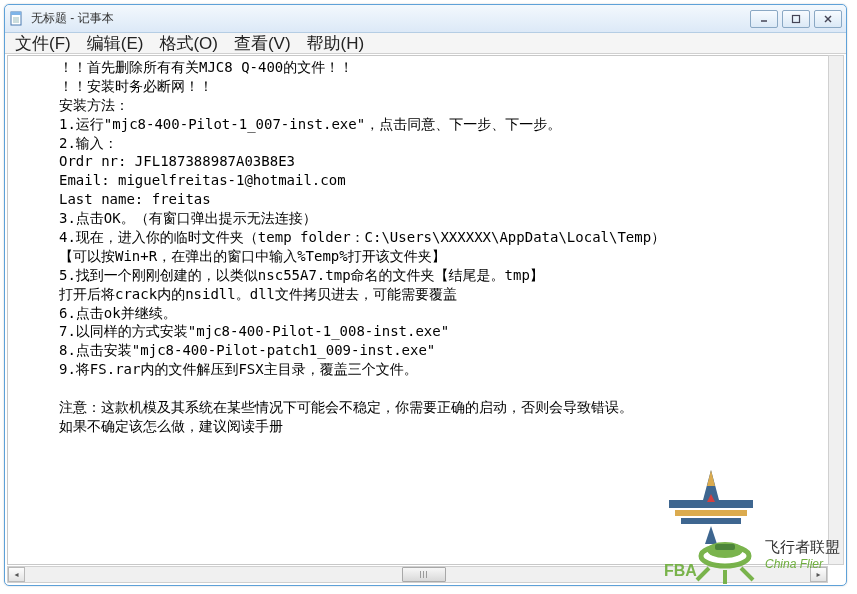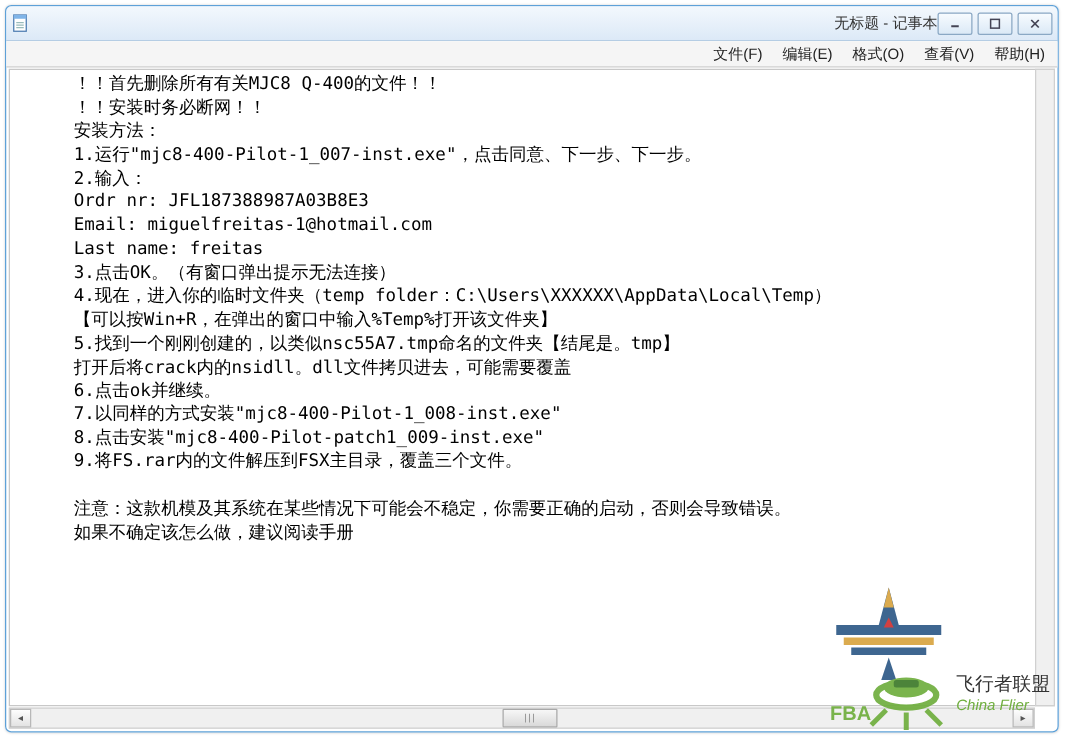--- a/index.html
+++ b/index.html
@@ -1,25 +1,25 @@
 <!DOCTYPE html>
 <html><head>
 <meta charset="utf-8">
 <style>
 * { margin:0; padding:0; box-sizing:border-box; }
 body { background:#fff; font-family:"Microsoft YaHei","SimSun",sans-serif; width:857px; height:594px; position:relative; overflow:hidden; }
 .window { position:absolute; left:4px; top:4px; width:843px; height:582px; border:1px solid #5ea1d8; border-radius:5px; background:linear-gradient(#e8f1fb,#d7e8f9 28px,#fff 28px); box-shadow:0 0 2px rgba(0,0,0,.2); }
-.titlebar { height:28px; display:flex; align-items:center; padding:0 4px; background:linear-gradient(#f3f8fd,#dce9f7); border-bottom:1px solid #b5cde4; border-radius:5px 5px 0 0;text-align:right; }
+.titlebar { height:28px; display:flex; align-items:center; padding:0 4px; background:linear-gradient(#f3f8fd,#dce9f7); border-bottom:1px solid #b5cde4; border-radius:5px 5px 0 0; }
 .app-icon { width:16px; height:16px; margin-right:6px; }
 .app-icon svg { display:block; }
 .title-text { font-size:12px; color:#333; flex:1; }
 .win-controls { display:flex; gap:4px; }
 .win-btn { width:28px; height:18px; border:1px solid #8aa8c4; border-radius:2px; background:linear-gradient(#f7fbff,#dbe9f6); display:flex; align-items:center; justify-content:center; font-size:10px; color:#445; cursor:pointer; }
 .win-btn svg { display:block; }
-.menubar { height:21px; background:#f5f5f5; border-bottom:1px solid #d0d0d0; display:flex; align-items:center; padding:0 2px; font-size:12px;justify-content:flex-end; }
+.menubar { height:21px; background:#f5f5f5; border-bottom:1px solid #d0d0d0; display:flex; align-items:center; padding:0 2px; font-size:17px; }
 .menu-item { padding:2px 8px; cursor:pointer; color:#222; }
 .content-wrap { position:absolute; top:50px; left:2px; right:2px; bottom:20px; border:1px solid #c8c8c8; background:#fff;padding-left:47px; }
 .content { width:100%; height:100%; padding:2px 4px; font-family:"SimSun","NSimSun",monospace; font-size:14px; line-height:1.35; white-space:pre-wrap; overflow:hidden; color:#000; }
 .scrollbar-h { position:absolute; left:2px; right:18px; bottom:2px; height:17px; background:#f0f0f0; border:1px solid #d0d0d0; display:flex; align-items:center; }
 .sb-arrow { width:17px; height:15px; background:linear-gradient(#fdfdfd,#e3e3e3); border:1px solid #b8b8b8; display:flex; align-items:center; justify-content:center; font-size:8px; color:#555; cursor:pointer; }
 .sb-track { flex:1; height:15px; position:relative; }
 .sb-thumb { position:absolute; left:48%; top:0; width:44px; height:15px; background:linear-gradient(#f7f7f7,#d9d9d9); border:1px solid #a8a8a8; border-radius:1px; cursor:pointer; display:flex; align-items:center; justify-content:center; }
 .sb-grip { width:8px; height:7px; background:repeating-linear-gradient(90deg,#9a9a9a 0 1px,transparent 1px 3px); }
 .scrollbar-v { position:absolute; right:2px; top:50px; bottom:20px; width:16px; background:#f0f0f0; border:1px solid #d0d0d0; }
 .watermark { position:absolute; right:8px; bottom:6px; pointer-events:none; }

